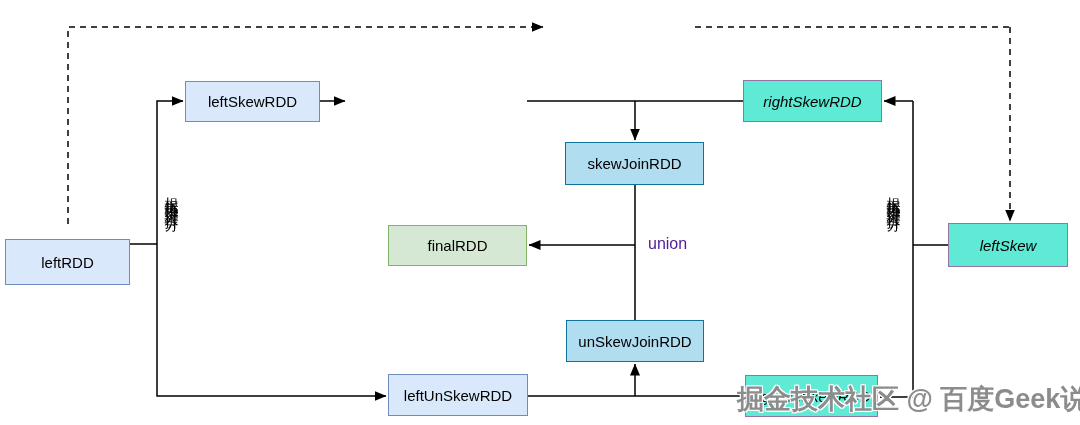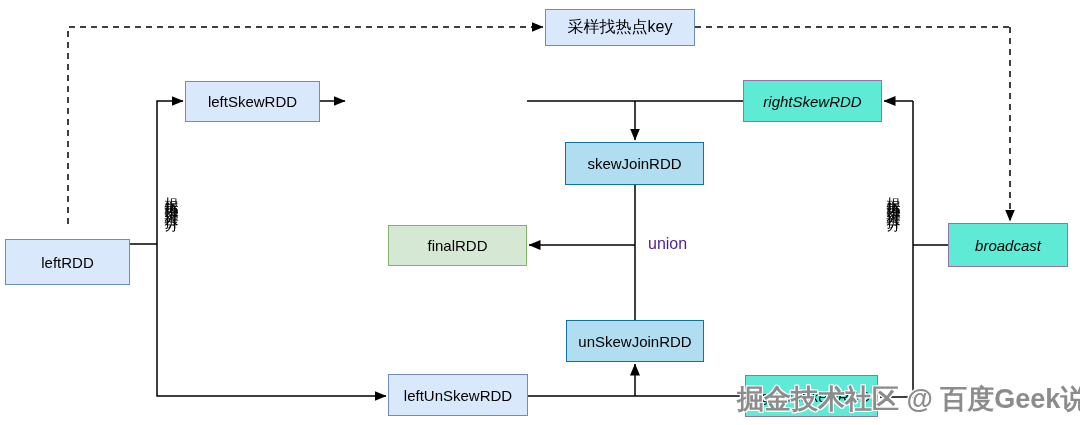--- a/index.html
+++ b/index.html
@@ -85,34 +85,33 @@
 
     <polyline points="913,101 913,397" fill="none" stroke="#000" stroke-width="1.5"></polyline>
 
     <polyline points="913,101 884,101" fill="none" stroke="#000" stroke-width="1.5" marker-end="url(#arrow)"></polyline>
 
     <polyline points="913,397 880,397" fill="none" stroke="#000" stroke-width="1.5" marker-end="url(#arrow)"></polyline>
 
     <polyline points="948,245 913,245" fill="none" stroke="#000" stroke-width="1.5"></polyline>
   </svg>
 
-  <div class="node blue" style="left:545px;top:9px;width:150px;height:37px;font-size:16px;">采样找热点key</div>
 
   <div class="node blue" style="left:185px;top:81px;width:135px;height:41px;">leftSkewRDD</div>
 
 
   <div class="node purple" style="left:743px;top:80px;width:139px;height:42px;">rightSkewRDD</div>
 
   <div class="node cyan" style="left:565px;top:142px;width:139px;height:43px;">skewJoinRDD</div>
 
   <div class="node blue" style="left:5px;top:239px;width:125px;height:46px;">leftRDD</div>
 
   <div class="node green" style="left:388px;top:225px;width:139px;height:41px;">finalRDD</div>
 
-  <div class="node purple" style="left:948px;top:223px;width:120px;height:44px;">broadcast</div>
+  <div class="node purple" style="left:948px;top:223px;width:120px;height:44px;">leftSkew</div>
 
   <div class="node cyan" style="left:566px;top:320px;width:138px;height:42px;">unSkewJoinRDD</div>
 
   <div class="node blue" style="left:388px;top:374px;width:140px;height:42px;">leftUnSkewRDD</div>
 
   <div class="node purple" style="left:745px;top:375px;width:133px;height:42px;">rightUnSkewRDD</div>
 
   <div class="edge-label" style="left:648px;top:235px;">union</div>
 
   <div class="vlabel" style="left:163px;top:186px;">根据热键进行拆分</div>

